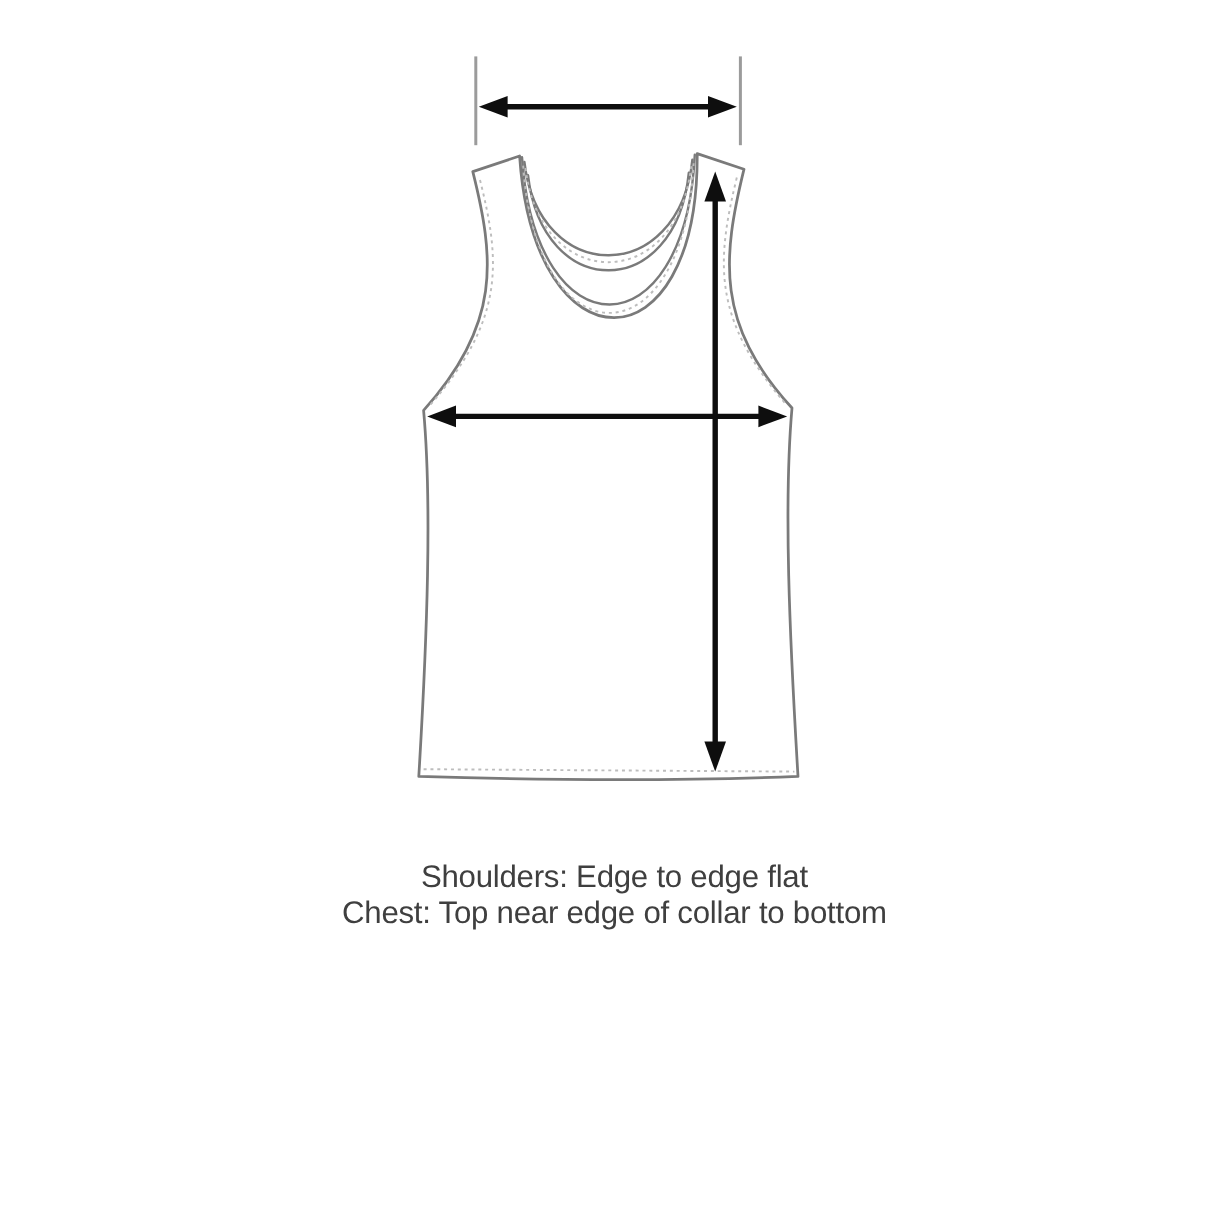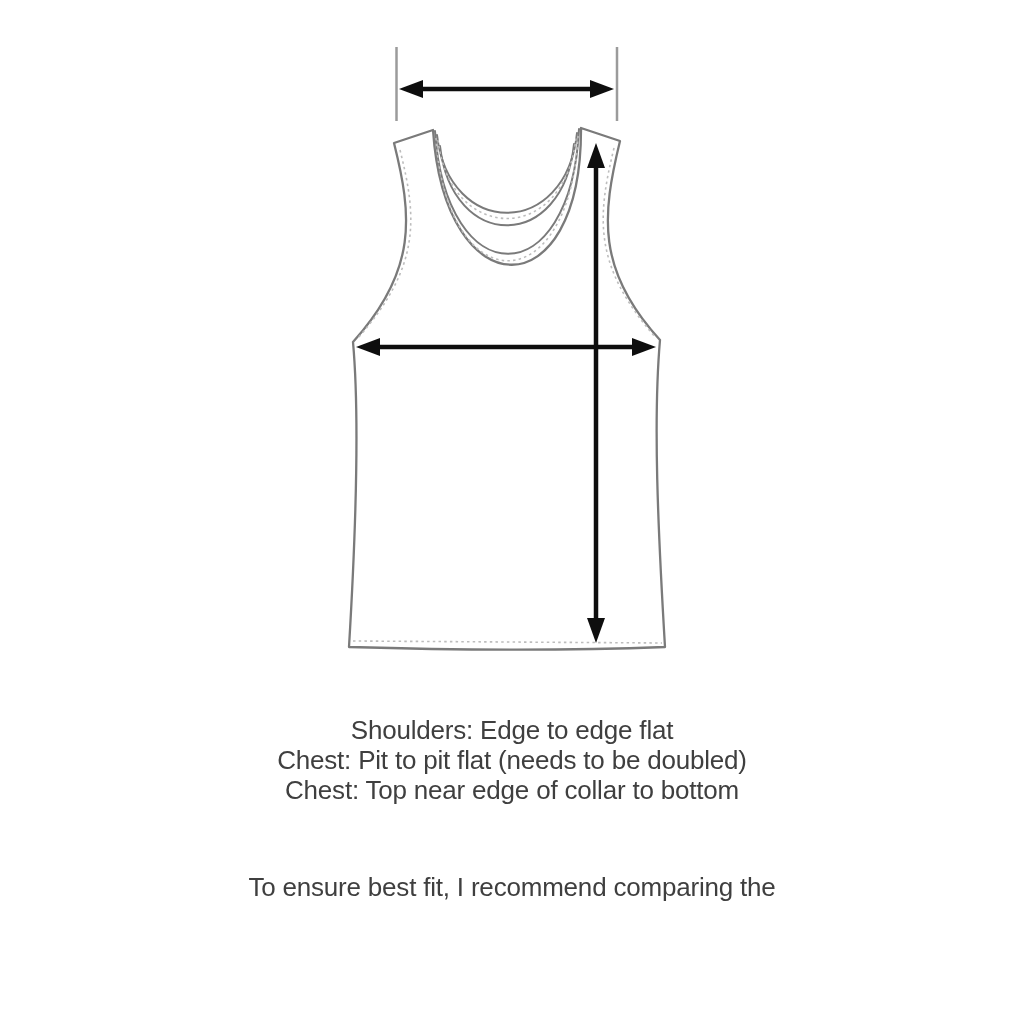--- a/index.html
+++ b/index.html
@@ -93,21 +93,19 @@
       <g>
         <line x1="596" y1="166" x2="596" y2="621" stroke-width="4.5"></line>
         <polygon stroke="none" points="596,143 587,168 605,168"></polygon>
         <polygon stroke="none" points="596,643 587,618 605,618"></polygon>
       </g>
     </g>
   </svg>
 
   <div class="text-block measurement-key" style="color: rgb(63, 63, 63);">
     <div>Shoulders: Edge to edge flat</div>
-    <div>Chest: Pit to pit flat (needs to be doubled)</div>
     <div>Chest: Top near edge of collar to bottom</div>
   </div>
 
   <div class="text-block fit-note" style="color: rgb(63, 63, 63);">
-    <div>To ensure best fit, I recommend comparing the</div>
   </div>
 
 </div>
 
 </body></html>

